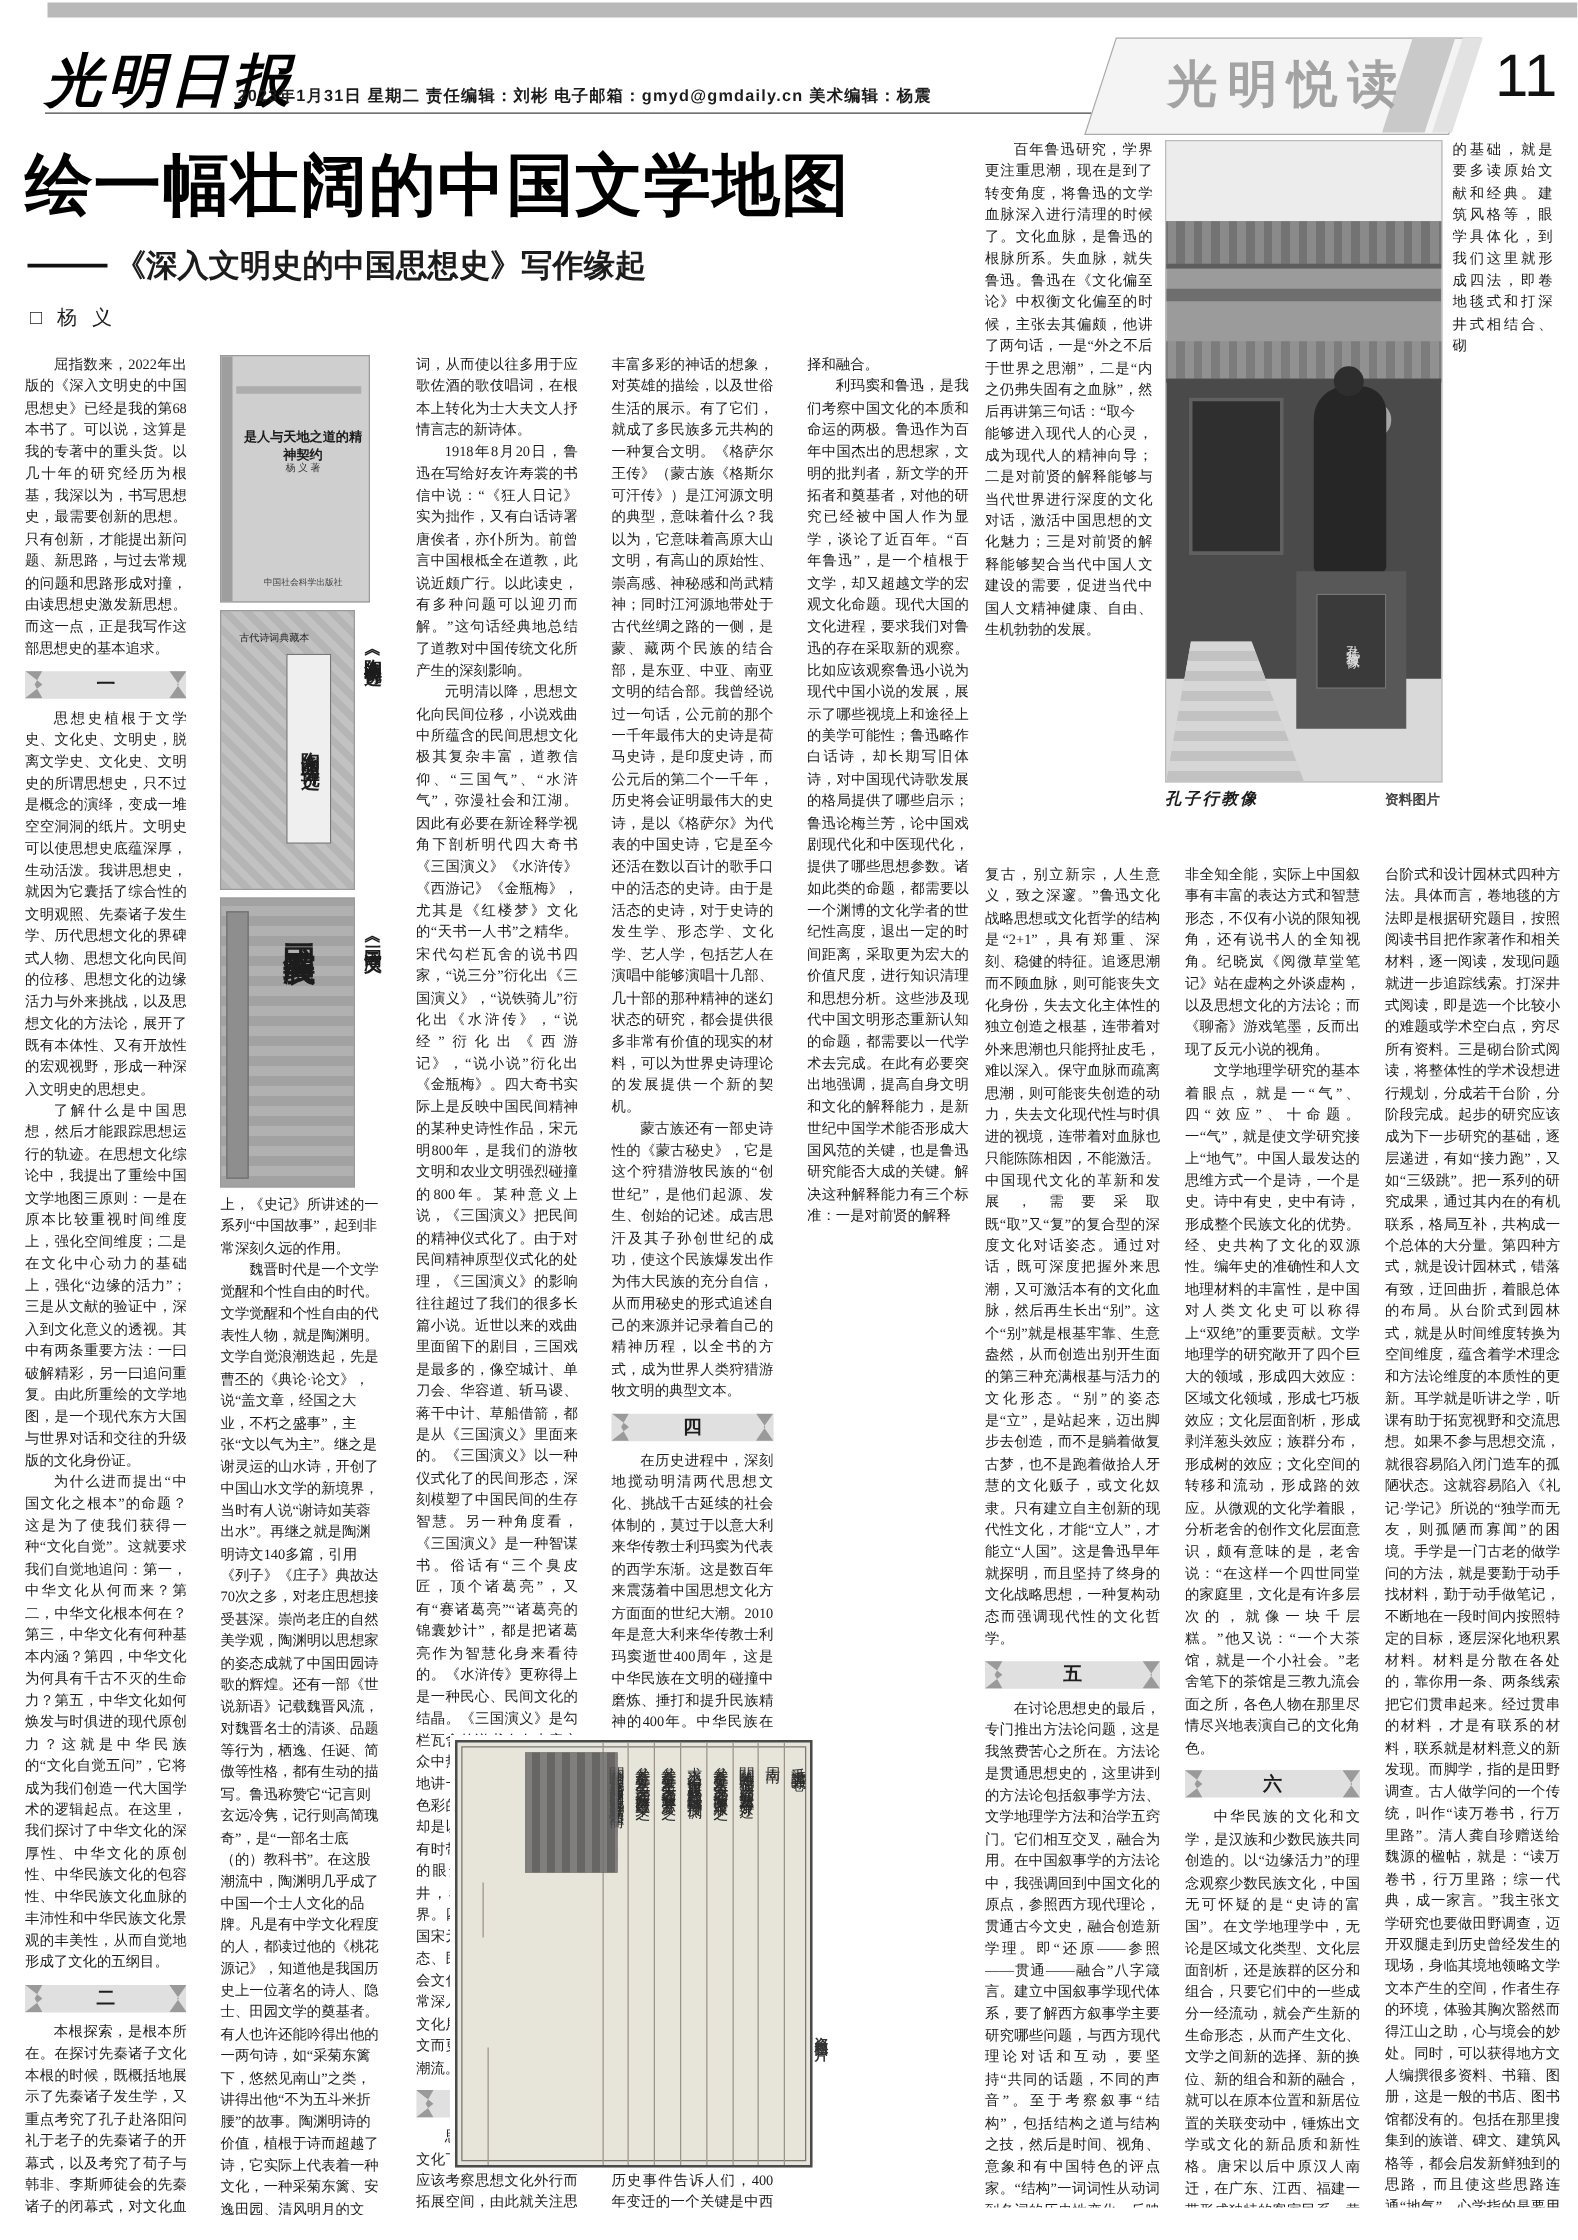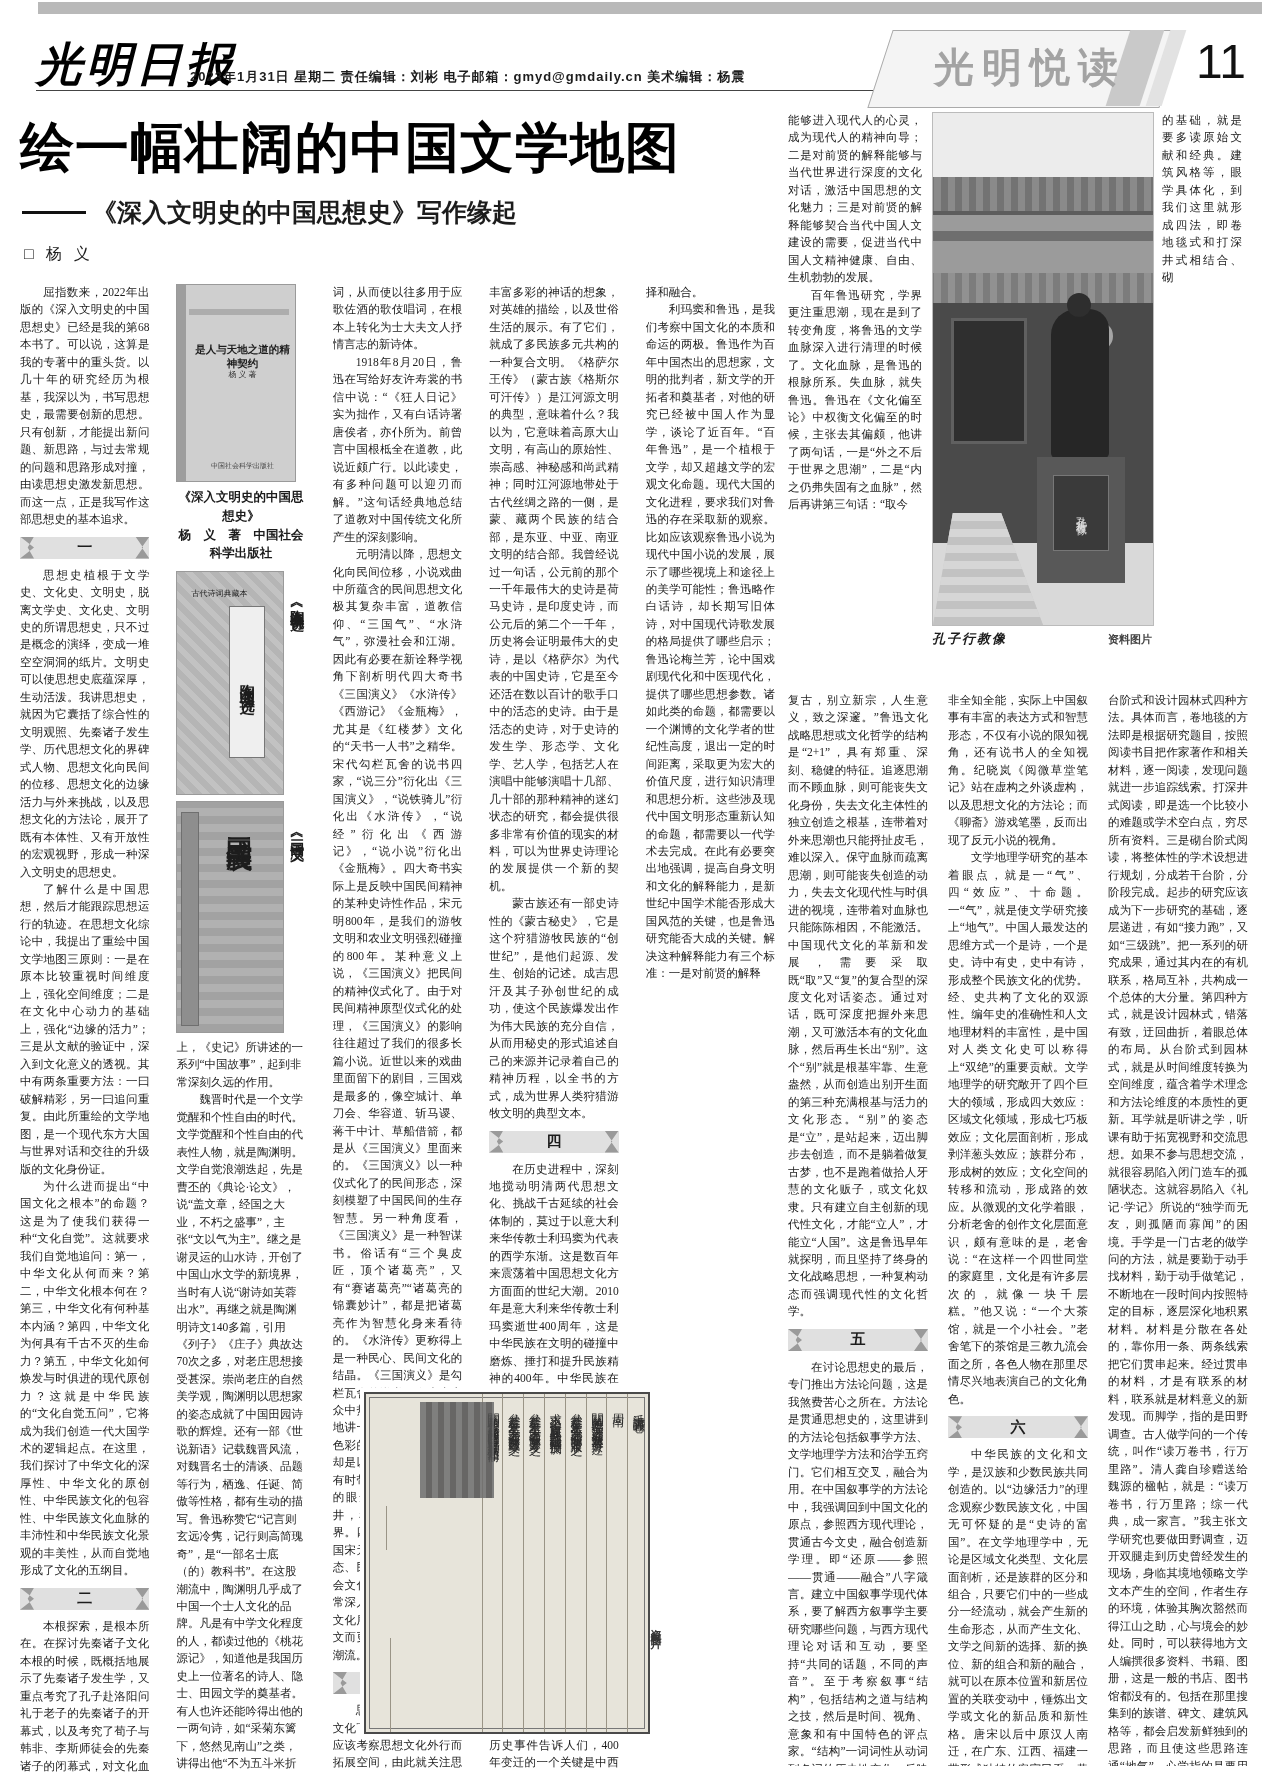--- a/index.html
+++ b/index.html
@@ -156,24 +156,20 @@
   <div class="bookcol">
     <div class="bookrow">
       <div class="cover cover1">
         <div class="spine"></div>
         <div class="band"></div>
         <div class="t">是人与天地之道的精神契约</div>
         <div class="a">杨 义 著</div>
         <div class="p">中国社会科学出版社</div>
       </div>
     </div>
-    <div class="caption1">
-      <div>《深入文明史的中国思想史》</div>
-      <div>杨　义　著　中国社会科学出版社</div>
-    </div>
     <div class="bookrow">
       <div class="cover cover2">
         <div class="hd">古代诗词典藏本</div>
         <div class="label">
             <span>陶渊明诗选</span>
           </div>
       </div>
       <div class="vcap">《陶渊明诗选》</div>
     </div>
     <div class="bookrow">
@@ -226,22 +222,22 @@
     <div class="ms-col">參差荇菜左右芼之窈窕淑女鐘鼓樂之</div>
     <div class="ms-col">關關和聲也窈窕貞靜幽閒也雎鳩鷙鳥之類摯而</div>
     <div class="ms-seal"></div>
   </div>
 </div>
 <div class="ms-credit">资料图片</div>
 
 <div class="region-right">
   <div class="r-row1">
     <div class="colA">
+        <p class="para">百年鲁迅研究，学界更注重思潮，现在是到了转变角度，将鲁迅的文学血脉深入进行清理的时候了。文化血脉，是鲁迅的根脉所系。失血脉，就失鲁迅。鲁迅在《文化偏至论》中权衡文化偏至的时候，主张去其偏颇，他讲了两句话，一是“外之不后于世界之思潮”，二是“内之仍弗失固有之血脉”，然后再讲第三句话：“取今</p>
         <p class="para cont">能够进入现代人的心灵，成为现代人的精神向导；二是对前贤的解释能够与当代世界进行深度的文化对话，激活中国思想的文化魅力；三是对前贤的解释能够契合当代中国人文建设的需要，促进当代中国人文精神健康、自由、生机勃勃的发展。</p>
-        <p class="para">百年鲁迅研究，学界更注重思潮，现在是到了转变角度，将鲁迅的文学血脉深入进行清理的时候了。文化血脉，是鲁迅的根脉所系。失血脉，就失鲁迅。鲁迅在《文化偏至论》中权衡文化偏至的时候，主张去其偏颇，他讲了两句话，一是“外之不后于世界之思潮”，二是“内之仍弗失固有之血脉”，然后再讲第三句话：“取今</p>
       </div>
     <div class="photo-wrap">
       <div class="photo">
         <div class="ph-sky"></div>
         <div class="ph-roof1"></div>
         <div class="ph-wall1"></div>
         <div class="ph-beam"></div>
         <div class="ph-roof2"></div>
         <div class="ph-dark"></div>
         <div class="ph-door"></div>

